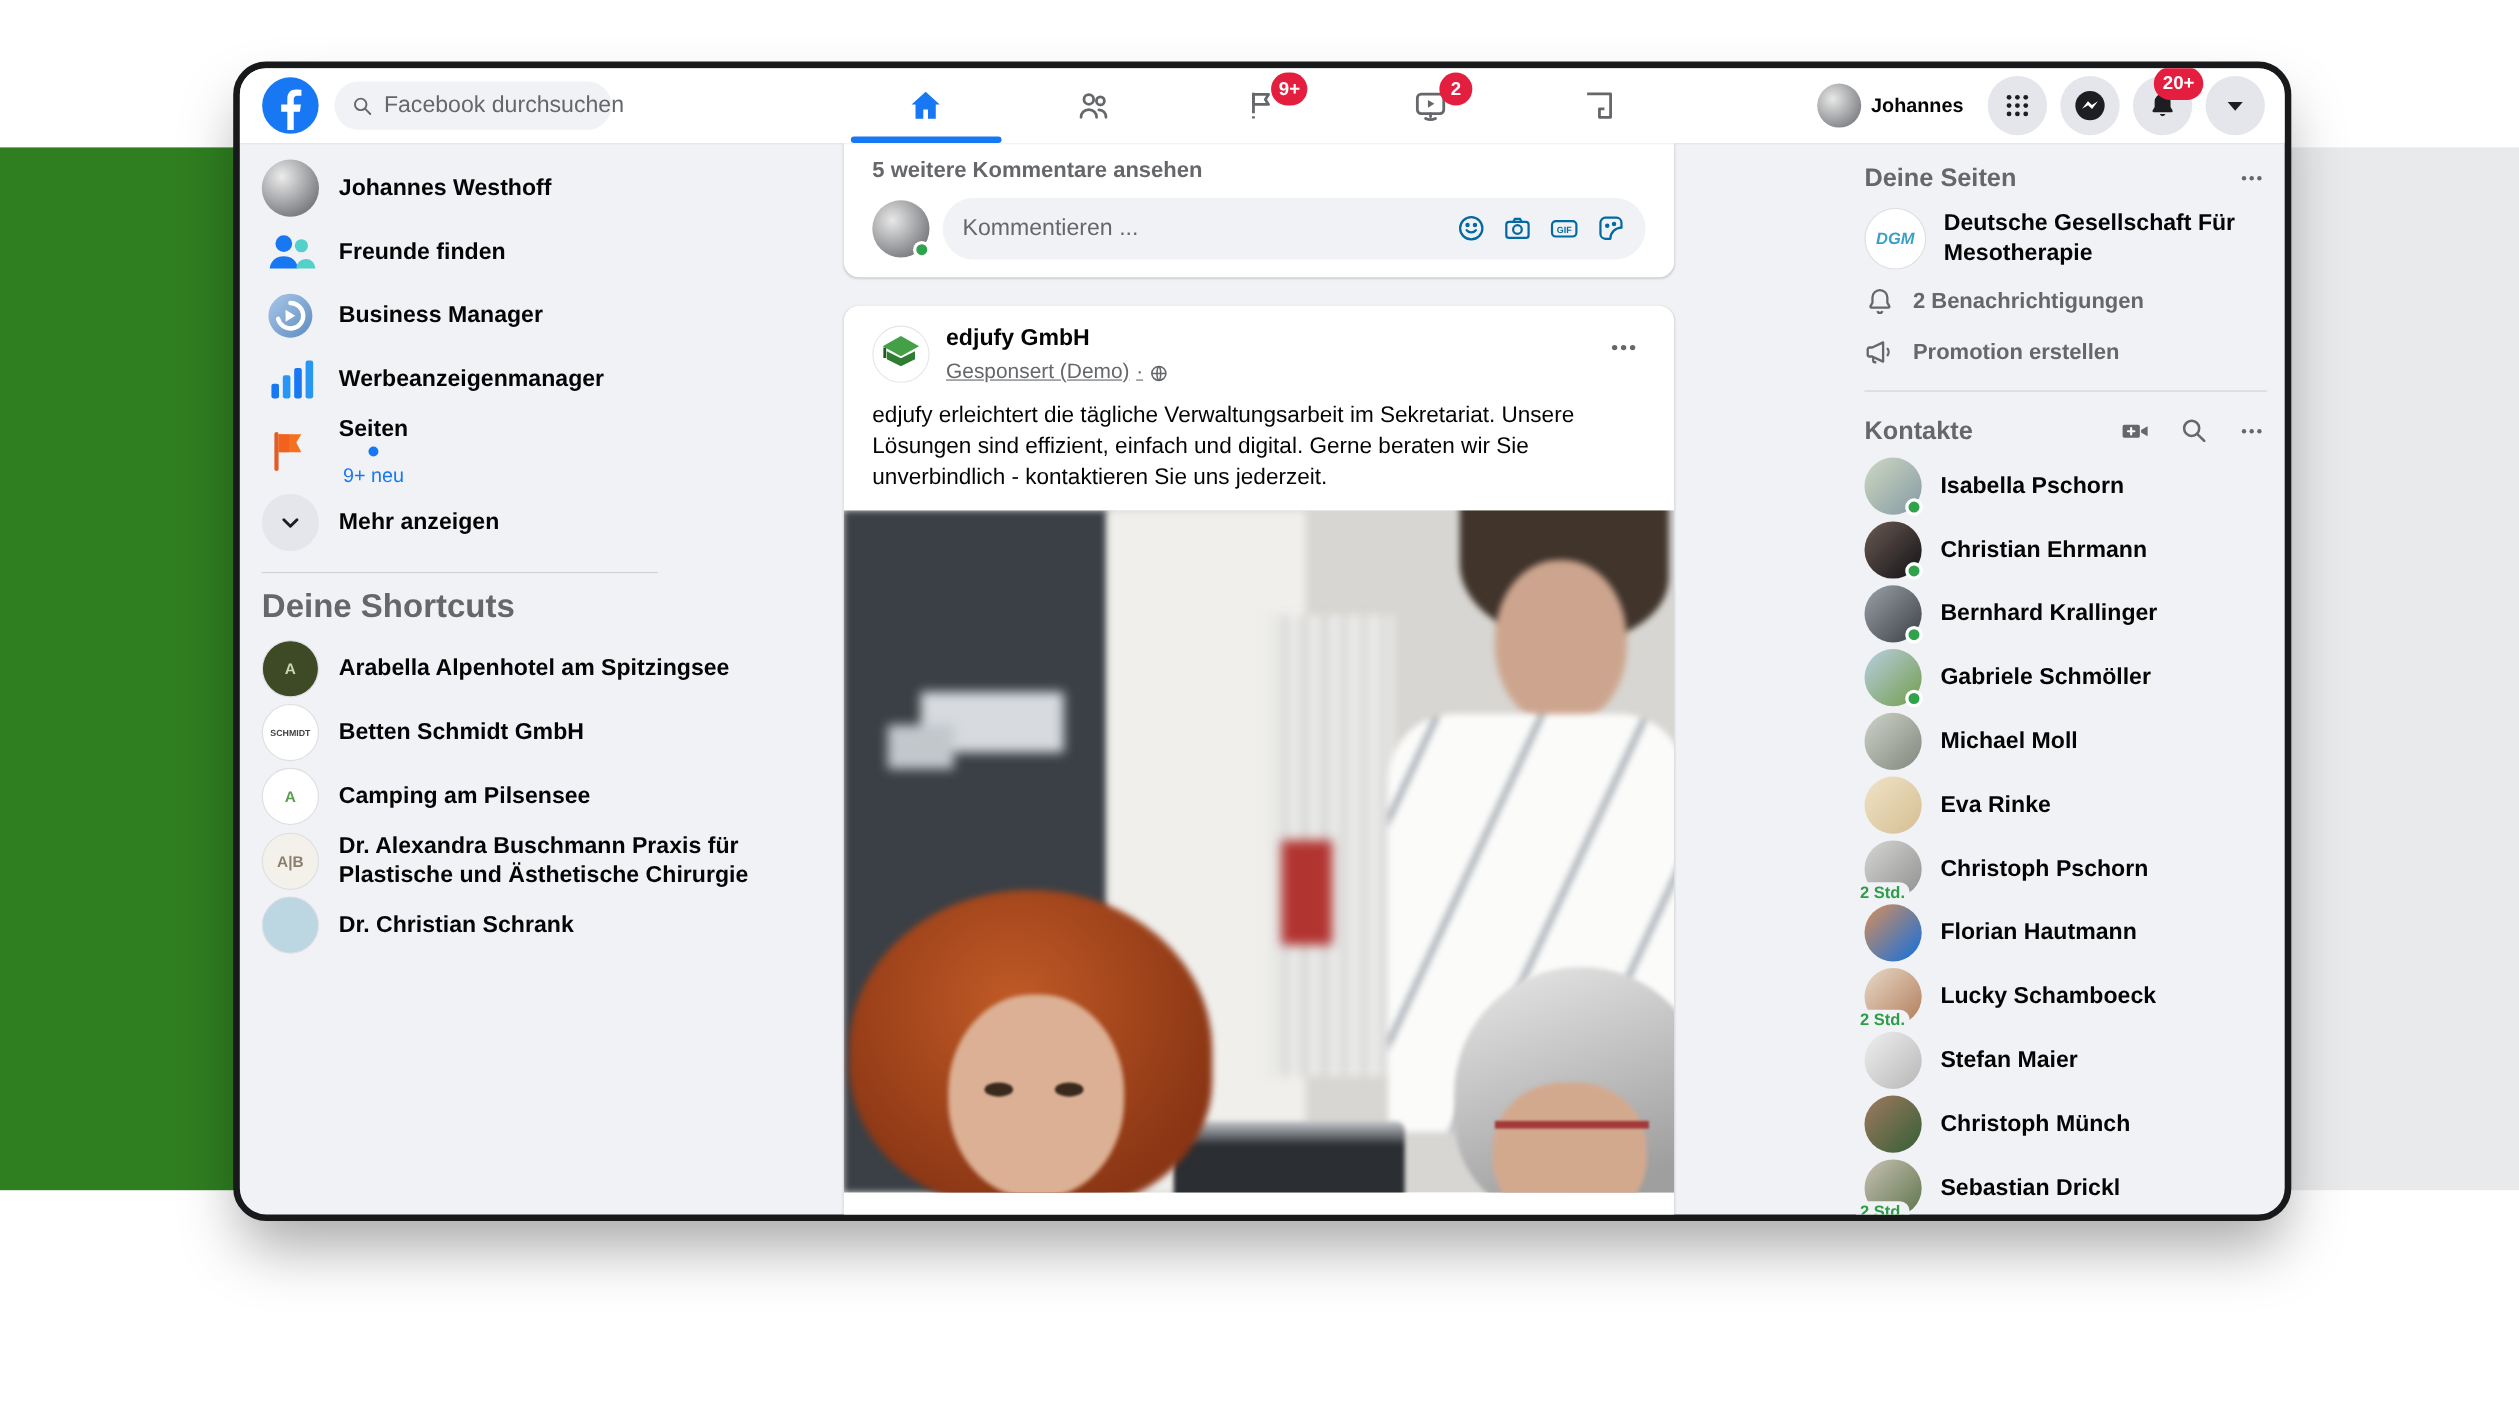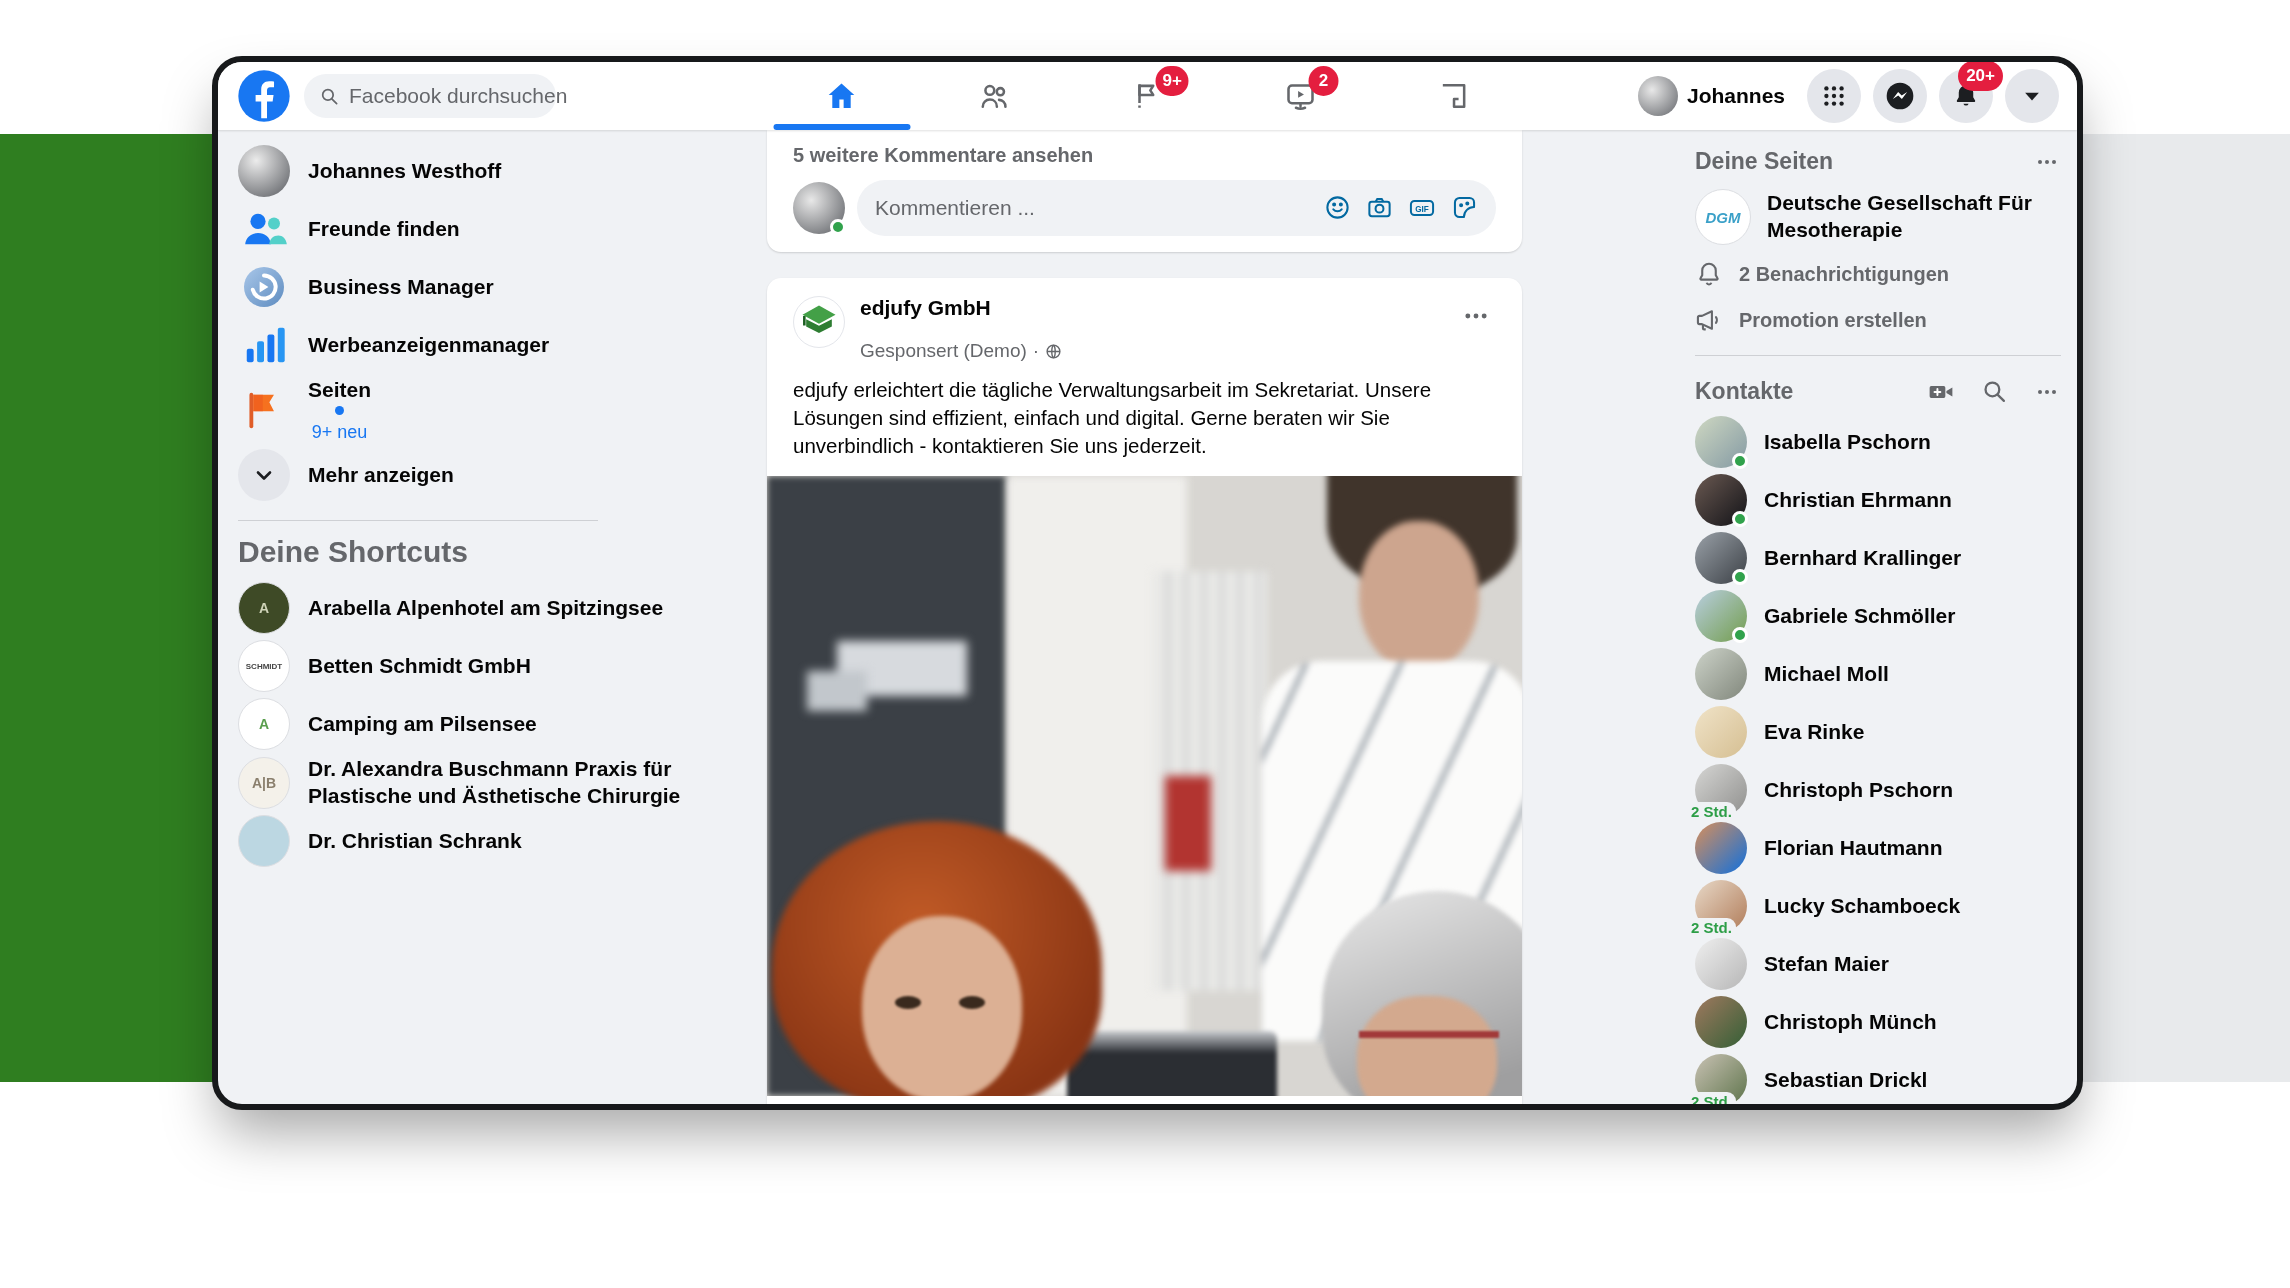--- a/index.html
+++ b/index.html
@@ -24,21 +24,21 @@
   .nav { position:absolute; left:50%; top:0; transform:translateX(-50%); height:68px; display:flex; }
   .nav-tab { width:153px; height:68px; display:flex; align-items:center; justify-content:center;
              position:relative; color:#65676b; }
   .nav-tab.active { color:#1877f2; }
   .nav-underline { position:absolute; left:8px; right:8px; bottom:0; height:6px; border-radius:3px; background:#1877f2; }
   .nav-badge { position:absolute; top:4px; left:50%; margin-left:8px; min-width:30px; height:30px;
                border-radius:15px; background:#e41e3f; color:#fff; font-size:17px; font-weight:bold;
                display:flex; align-items:center; justify-content:center; padding:0 7px; }
   .top-right { margin-left:auto; display:flex; align-items:center; gap:12px; }
   .profile-chip { display:flex; align-items:center; gap:9px; padding:4px 10px 4px 4px; border-radius:24px; }
-  .profile-chip .name { font-size:21px; font-weight:bold; color:#050505; }
+  .profile-chip .name { font-size:18px; font-weight:bold; color:#050505; }
   .avatar { border-radius:50%; background:linear-gradient(135deg,#d9d9d9,#8a8d92 70%); position:relative; flex:0 0 auto; }
   .circle-btn { width:54px; height:54px; border-radius:50%; background:#e4e6eb; display:flex;
                 align-items:center; justify-content:center; color:#1c1e21; position:relative; }
   .badge-float { position:absolute; top:-8px; right:-10px; min-width:34px; height:30px; border-radius:15px;
                  background:#e41e3f; color:#fff; font-size:17px; font-weight:bold; display:flex;
                  align-items:center; justify-content:center; padding:0 8px; z-index:6; }
 
   
   .content { position:relative; height:974px; }
 
@@ -62,21 +62,21 @@
   .composer { display:flex; align-items:center; gap:12px; margin-top:13px; }
   .composer-pill { flex:1; height:56px; background:#f0f2f5; border-radius:28px; display:flex;
                    align-items:center; padding:0 18px; color:#65676b; }
   .composer-pill .ph { font-size:21px; }
   .composer-icons { margin-left:auto; display:flex; gap:15px; color:#0369a1; }
   .online-dot { position:absolute; right:-1px; bottom:-1px; width:16px; height:16px; border-radius:50%;
                 background:#31a24c; border:3px solid #fff; }
   .card-post { margin-top:26px; border-radius:14px 14px 0 0; height:856px; overflow:hidden; }
   .post-header { display:flex; align-items:flex-start; padding:18px 26px 0 26px; }
   .post-title { font-size:21px; font-weight:bold; color:#050505; }
-  .post-meta { display:flex; align-items:center; gap:6px; color:#65676b; font-size:19px; margin-top:20px; }
+  .post-meta { display:flex; align-items:center; gap:6px; color:#65676b; font-size:19px; margin-top:8px;text-decoration:underline; }
   .post-dots { margin-left:auto; color:#65676b; padding:6px; }
   .post-text { padding:14px 26px 16px 26px; font-size:20.5px; line-height:1.36; color:#050505; }
 
   
   .photo { position:relative; width:755px; height:620px; background:#d8d6d2; overflow:hidden; }
   .photo * { position:absolute; }
   .ph-darkwall { left:0; top:0; width:240px; height:100%; background:#3b4046; filter:blur(3px); }
   .ph-label1 { left:70px; top:165px; width:130px; height:55px; background:#d7dade; filter:blur(5px); }
   .ph-label2 { left:40px; top:195px; width:60px; height:40px; background:#c2c7cc; filter:blur(5px); }
   .ph-midwall { left:240px; top:0; width:180px; height:100%; background:#f0efec; filter:blur(4px); }

